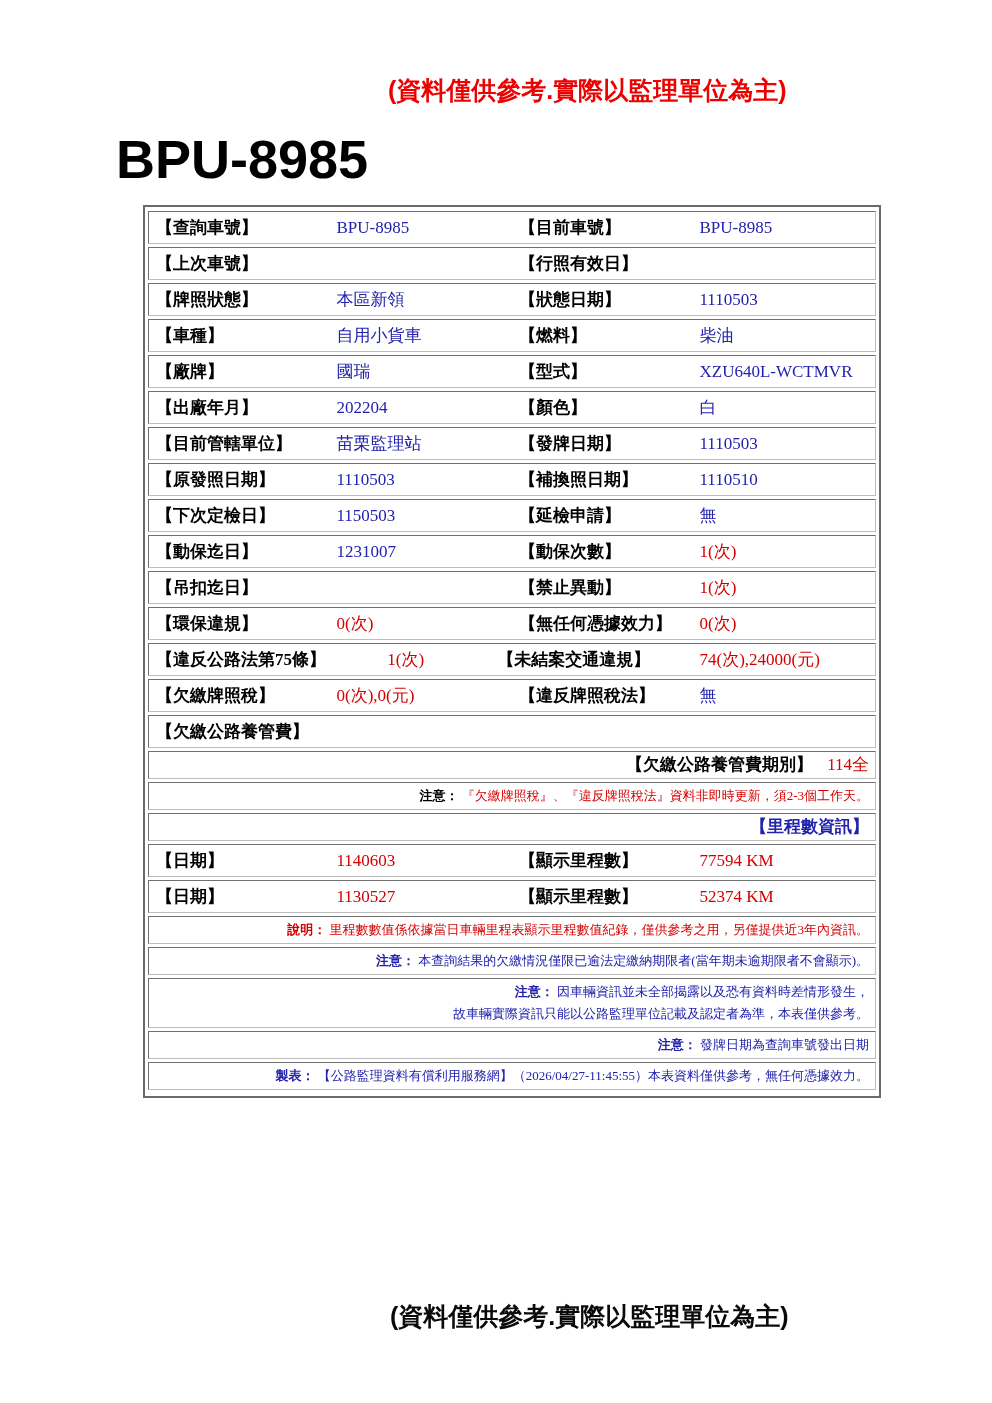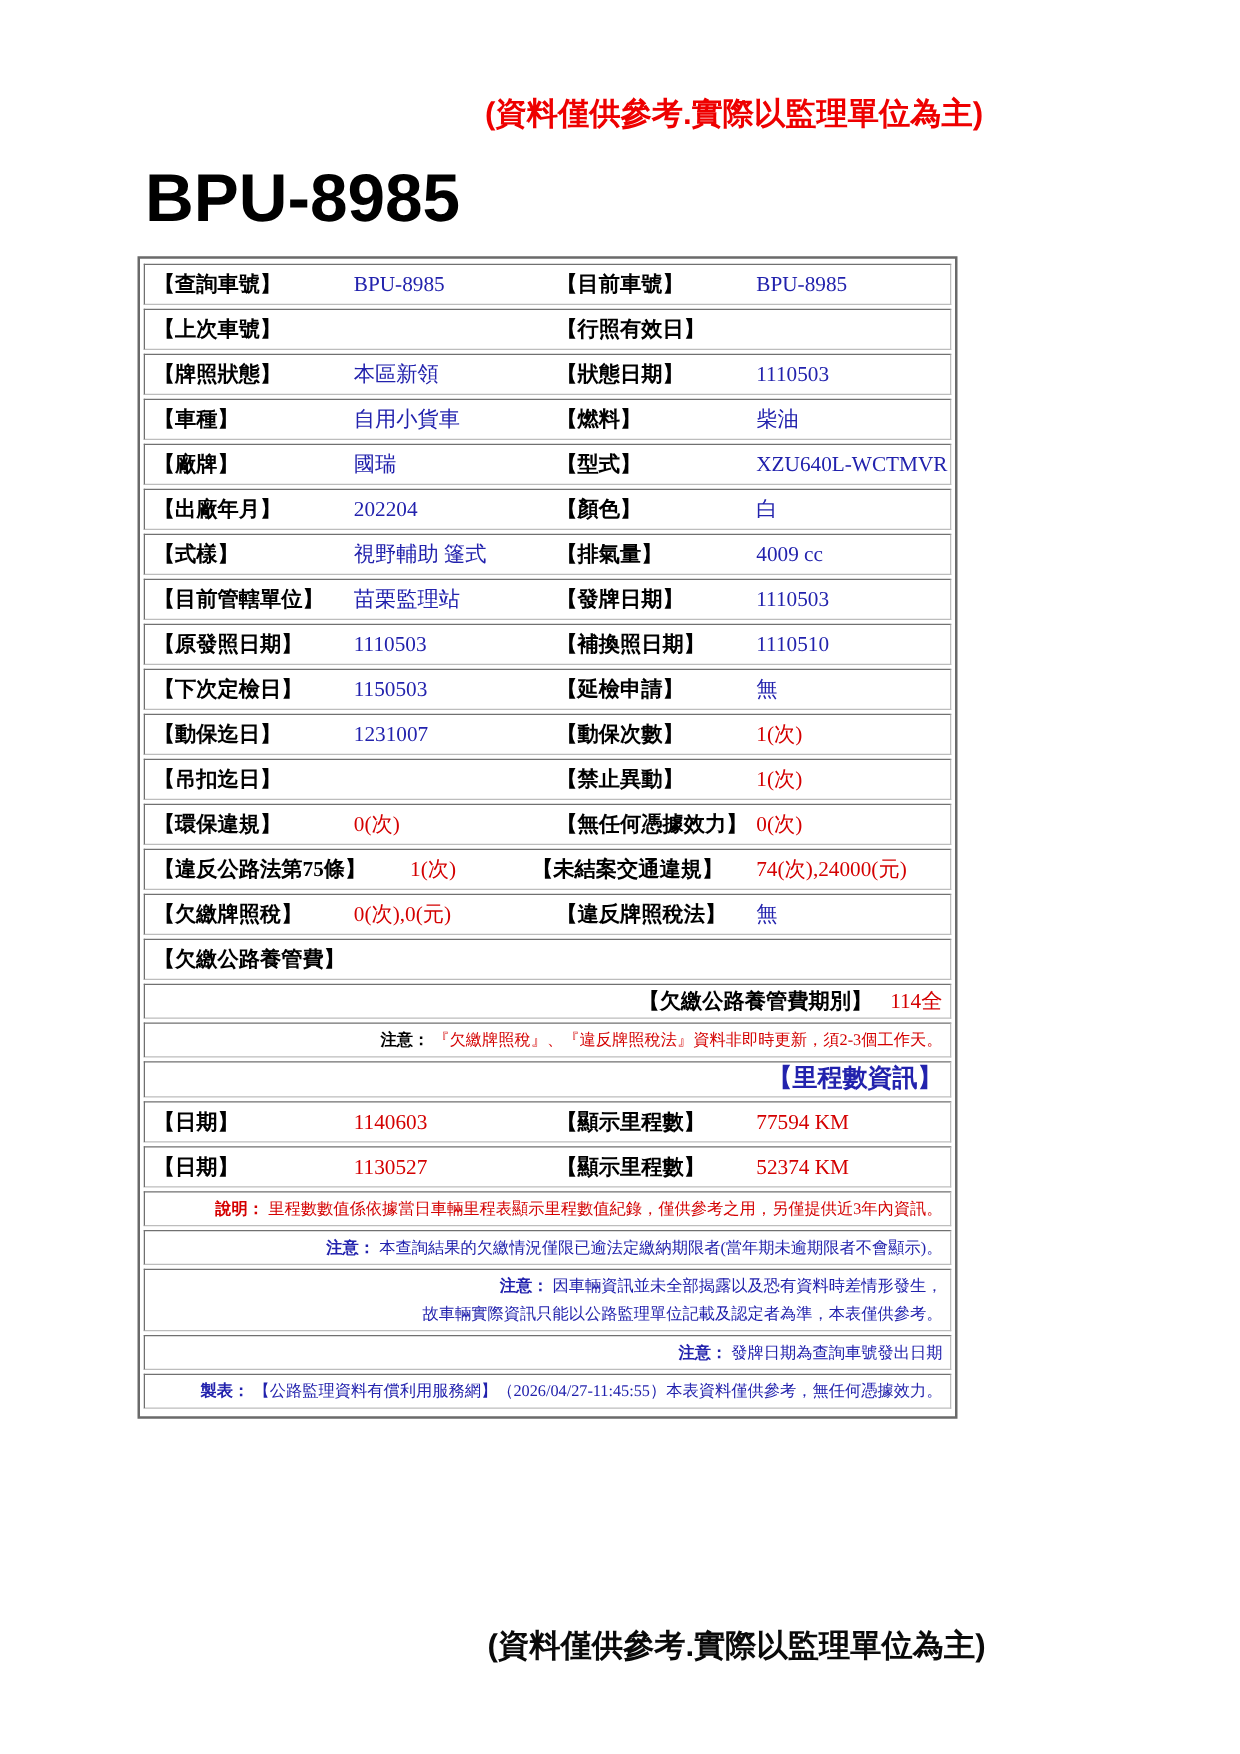--- a/index.html
+++ b/index.html
@@ -16,40 +16,40 @@
     position:absolute;left:390px;top:1300px;
     font-family:"Liberation Sans", sans-serif;font-weight:bold;font-size:25px;
     color:#0a0a0a;white-space:nowrap;
   }
   .page-title{
     position:absolute;left:116px;top:130px;
     font-family:"Liberation Sans", sans-serif;font-weight:bold;font-size:54px;
     color:#000;line-height:1.1;
   }
   .outer{
-    position:absolute;left:110px;top:205px;width:656px;box-sizing:border-box;
+    position:absolute;left:143px;top:205px;width:738px;box-sizing:border-box;
     border:2px solid #6a6a6a;padding:1px 2px 3px 2px;background:#fff;
   }
   .row{
     box-sizing:border-box;margin:3px 1px;
     border:1px solid;border-color:#707070 #bdbdbd #bdbdbd #707070;
     display:grid;grid-template-columns:25% 25% 25% 25%;
     align-items:center;padding:4px 0;font-size:17px;
   }
   .row.wide{grid-template-columns:32% 15% 28% 25%;}
   .row.pair{grid-template-columns:27% 73%;}
   .row.inline-row,.row.section-row,.row.note{display:block;padding:2px 6px;line-height:22px;text-align:right;}
   .cell{line-height:23px;white-space:nowrap;overflow:visible;}
   .lbl{font-weight:bold;color:#000;padding-left:7px;}
   .val{padding-left:6px;}
   .blue{color:var(--blue);}
   .red{color:var(--red);}
   .inline-row .lbl{padding-left:1px;}
   .inline-row .val{padding-left:10px;}
-  .section-row .sec{font-weight:bold;color:var(--blue);font-size:20px;}
+  .section-row .sec{font-weight:bold;color:var(--blue);font-size:17px;}
   .note{font-size:13px;line-height:21px;padding:3px 6px;}
   .note .note-label{font-weight:bold;white-space:nowrap;}
   .note .black-label{color:#000;}
   .note .blue-label{color:var(--blue);}
   .note .red-label{color:var(--red);font-weight:bold;}
   .note .txt-red{color:var(--red);}
   .note .txt-blue{color:var(--blue);}
   .note .indent2{display:block;padding-left:56px;}
 </style>
 </head>
@@ -96,26 +96,20 @@
     <span class="cell val blue">XZU640L-WCTMVR</span>
   </div>
 
   <div class="row">
     <span class="cell lbl">【出廠年月】</span>
     <span class="cell val blue">202204</span>
     <span class="cell lbl">【顏色】</span>
     <span class="cell val blue">白</span>
   </div>
 
-  <div class="row">
-    <span class="cell lbl">【式樣】</span>
-    <span class="cell val blue">視野輔助 篷式</span>
-    <span class="cell lbl">【排氣量】</span>
-    <span class="cell val blue">4009 cc</span>
-  </div>
 
   <div class="row">
     <span class="cell lbl">【目前管轄單位】</span>
     <span class="cell val blue">苗栗監理站</span>
     <span class="cell lbl">【發牌日期】</span>
     <span class="cell val blue">1110503</span>
   </div>
 
   <div class="row">
     <span class="cell lbl">【原發照日期】</span>

